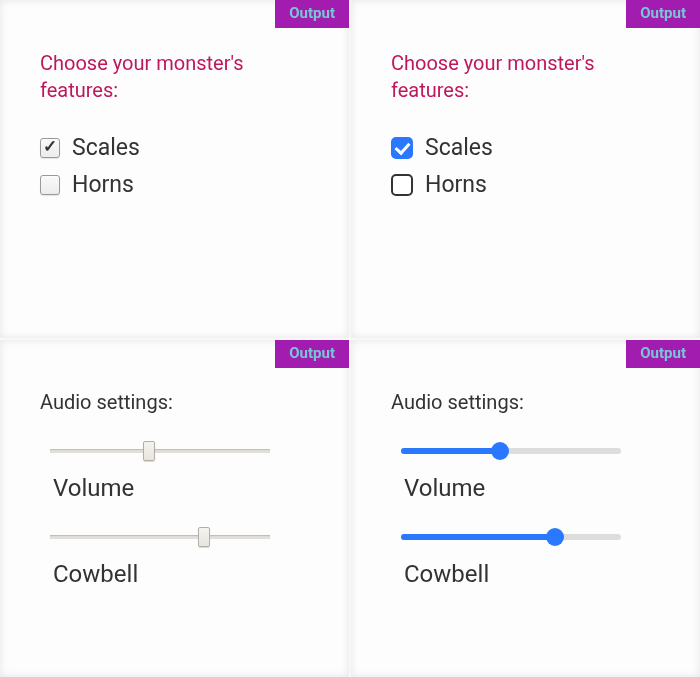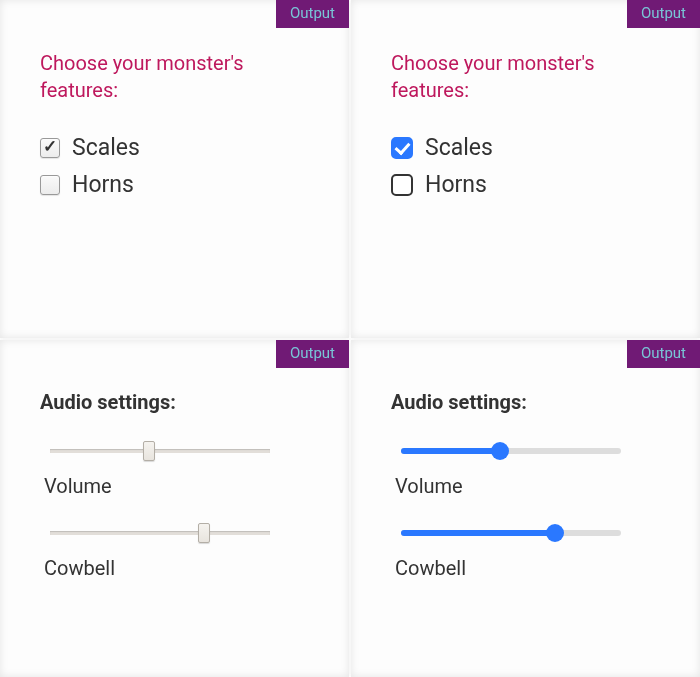--- a/index.html
+++ b/index.html
@@ -19,24 +19,24 @@
   .panel {
     position: relative;
     background: #fdfdfd;
     padding: 40px;
     box-shadow: inset 0 0 8px rgba(0,0,0,0.10), 0 0 4px rgba(0,0,0,0.05);
   }
   .output-tag {
     position: absolute;
     top: 0;
     right: 0;
-    background: #701a75;
+    background: #a21caf;
     color: #79c5d6;
     font-size: 15px;
-    font-weight: 400;
+    font-weight: 700;
     padding: 4px 14px 6px 14px;
   }
   .legend {
     font-size: 20px;
     color: #be185d;
     margin: 10px 0 30px 0;
     line-height: 1.35;
   }
   .cb-row {
     display: flex;
@@ -88,26 +88,25 @@
     width: 6px;
     height: 11px;
     border: solid #fff;
     border-width: 0 3px 3px 0;
     transform: rotate(42deg);
   }
   .section-label {
     font-size: 20px;
     color: #333;
     margin: 10px 0 26px 0;
-    font-weight: bold;
   }
   .slider-label {
-    font-size: 20px;
-    color: #333;
-    margin: 10px 0 24px 4px;
+    font-size: 24px;
+    color: #333;
+    margin: 10px 0 24px 13px;
   }
   
   .slider-grey {
     position: relative;
     width: 220px;
     height: 22px;
     margin-left: 10px;
     margin-bottom: 12px;
     cursor: pointer;
   }

